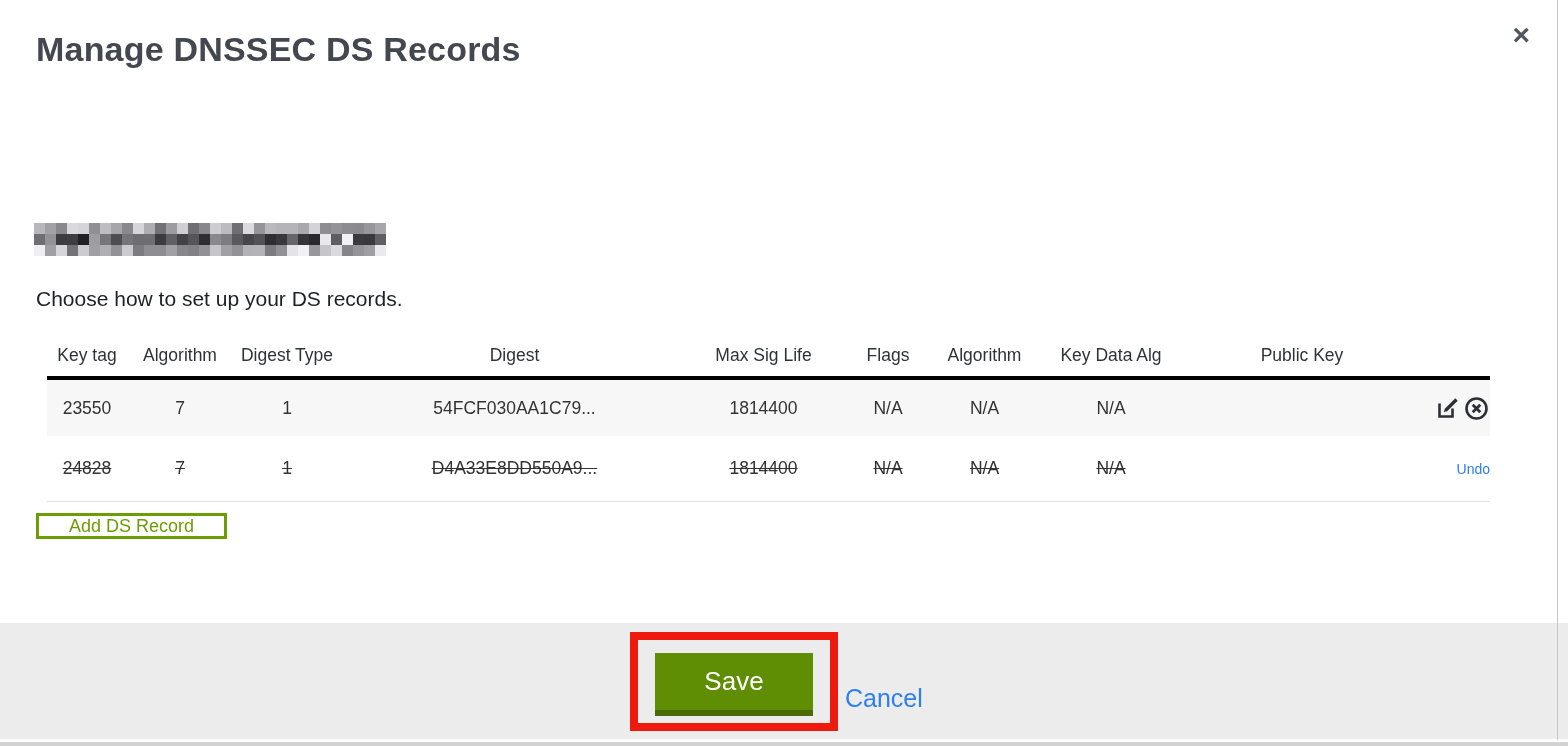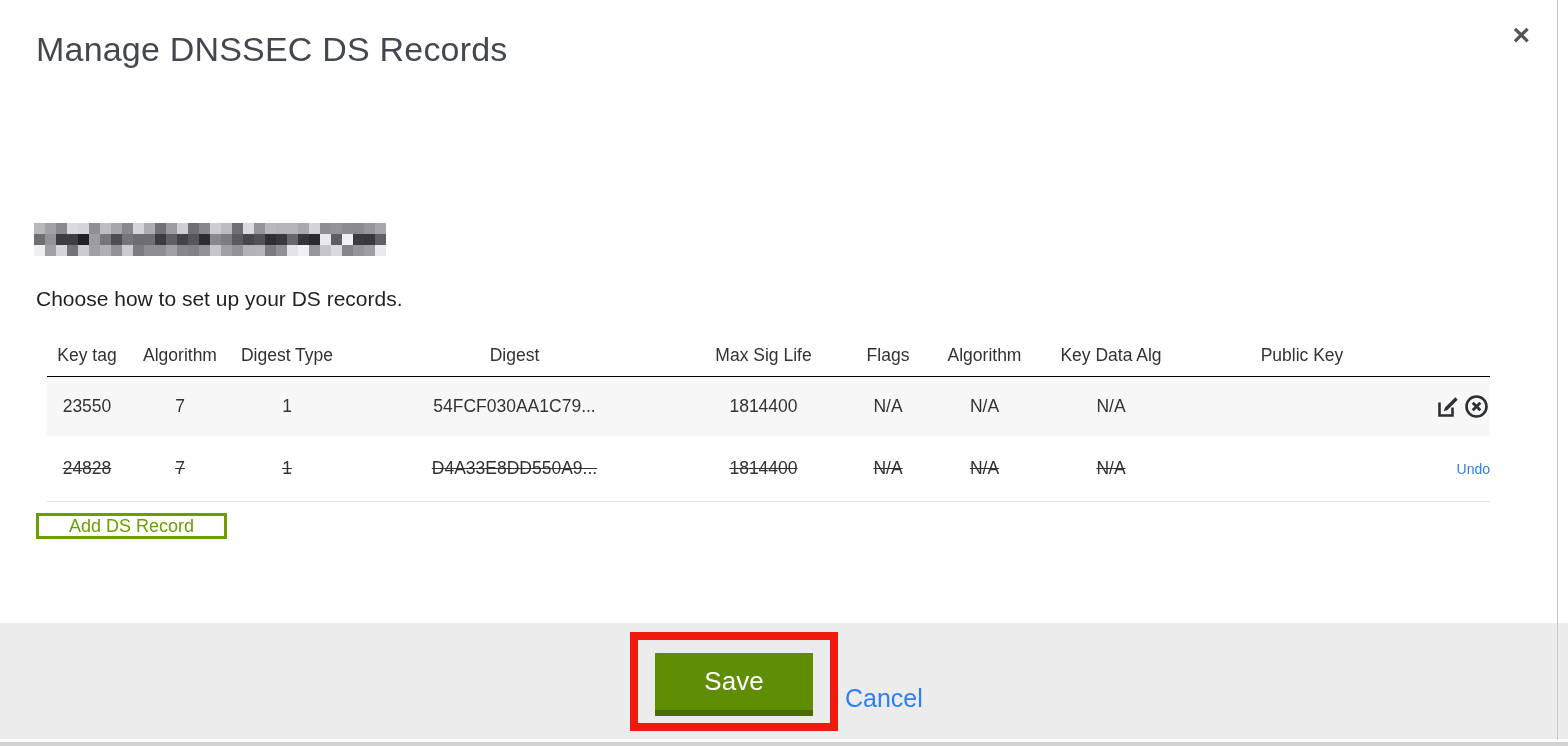--- a/index.html
+++ b/index.html
@@ -1,40 +1,40 @@
 <!DOCTYPE html>
 <html><head>
 <meta charset="utf-8">
 <style>
   * { margin:0; padding:0; box-sizing:border-box; }
   html,body { width:1568px; height:746px; background:#ffffff; overflow:hidden;
               font-family:"Liberation Sans", sans-serif; color:#333; }
   .page { position:relative; width:1568px; height:746px; background:#fff; }
 
   
-  .title { position:absolute; left:36px; top:30px; font-size:34px; font-weight:400;
+  .title { position:absolute; left:36px; top:30px; font-size:34px; font-weight:700;
            color:#434850; letter-spacing:.2px; }
   .close-btn { position:absolute; top:20px; right:38px; border:0; background:none;
                font-size:30px; font-weight:bold; color:#50565e; cursor:pointer; line-height:1; }
 
   
   .redacted { position:absolute; left:34px; top:223px; display:grid;
               grid-template-columns:repeat(32,11px); grid-auto-rows:11px; }
   .redacted i { display:block; }
 
   .subtitle { position:absolute; left:36px; top:287px; font-size:21px; color:#1d2025; }
 
   
   .table { position:absolute; left:47px; top:334px; width:1443px; font-size:17.5px;text-align:center; }
   .trow { display:grid;
           grid-template-columns:86px 100px 114px 341px 157px 92px 101px 152px 1fr 70px;
           align-items:center; }
   .thead { height:42px; color:#2f3338; }
   .thead > div { font-weight:400; }
-  .tbody-row1 { height:60px; background:#f7f7f7; border-top:1px solid #000000; }
+  .tbody-row1 { height:60px; background:#f7f7f7; border-top:4px solid #000000; }
   .tbody-row2 { height:66px; background:#fff; border-bottom:1px solid #e2e2e2; }
   .cell { padding-right:6px; white-space:nowrap; overflow:hidden; }
   .deleted .cell span { text-decoration:line-through; }
   .actions { display:flex; justify-content:flex-end; align-items:center; gap:2px; }
   .icon-btn { border:0; background:none; padding:0; cursor:pointer; width:27px; height:27px;
               display:flex; align-items:center; justify-content:center; color:#2c2f33; }
   .undo-link, .cancel-link { color:#2d7ff0; text-decoration:none; cursor:pointer; }
   .undo-link { font-size:14px; }
 
   

